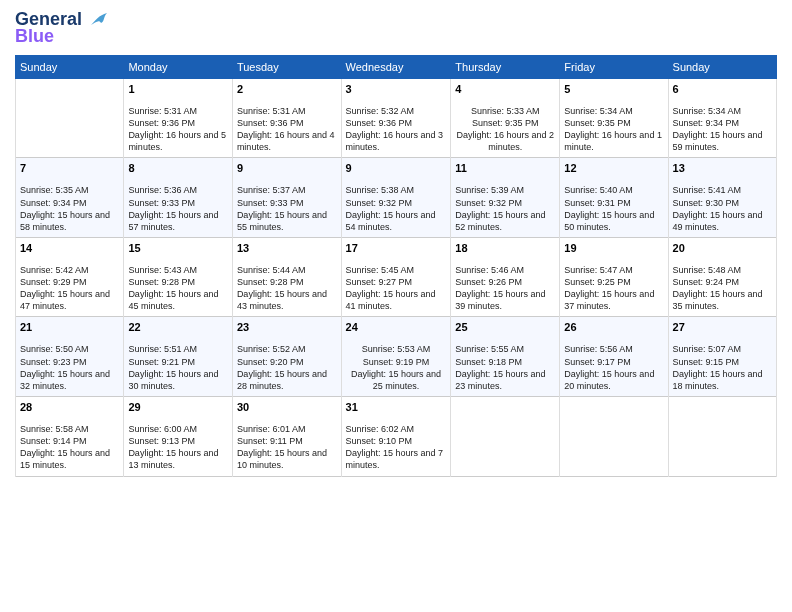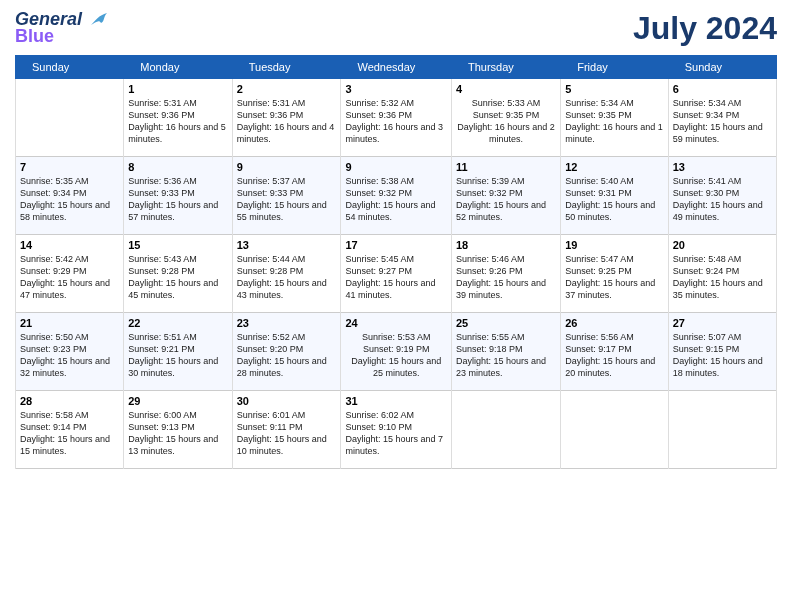--- a/index.html
+++ b/index.html
@@ -45,21 +45,21 @@
     table {
       width: 100%;
       border-collapse: collapse;
       font-size: 10px;
     }
     thead tr {
       background-color: #1a5fb4;
     }
     thead th {
       color: #fff;
-      padding: 5px 16px;
+      padding: 5px 4px;
       text-align: left;
       font-size: 11px;
       font-weight: normal;
       border: 1px solid #1a5fb4;
     }
     tbody tr {
       border-bottom: 1px solid #ccc;
     }
     tbody td {
       vertical-align: top;
@@ -72,47 +72,47 @@
     .day-number {
       font-weight: bold;
       font-size: 11px;
       margin-bottom: 2px;
       display: block;
     }
     .day-info {
       font-size: 9px;
       color: #222;
       line-height: 1.35;
+      margin-top: 10px;
     }
     tbody tr:nth-child(even) {
       background-color: #f5f8ff;
     }
     tbody tr:nth-child(odd) {
       background-color: #fff;
     }
   </style>
 </head>
 <body>
 
 <div class="container">
   <div class="header">
     <div class="logo">
       <div style="display:flex;flex-direction:column;align-items:flex-start;">
-        <div style="display:flex;align-items:flex-end;font-style:italic;">
+        <div style="display:flex;align-items:flex-end;">
           <span class="logo-text">General
             <svg width="22" height="18" viewBox="0 0 22 18" style="vertical-align:middle;margin-left:2px;" xmlns="http://www.w3.org/2000/svg">
               <path d="M2 14 C6 10, 10 4, 18 2 C14 6, 16 10, 12 12 C10 8, 6 12, 2 14Z" fill="#4a9fd4"></path>
             </svg>
           </span>
         </div>
         <span style="font-size:18px;font-weight:bold;color:#8b5cf6;margin-top:-4px;">Blue</span>
       </div>
     </div>
     <div class="title-block">
-      <div class="month-title">July 2024</div>
     </div>
   </div>
 
   <table>
     <thead>
       <tr>
       <th>Sunday</th>
           <th>Monday</th>
           <th>Tuesday</th>
           <th>Wednesday</th>

